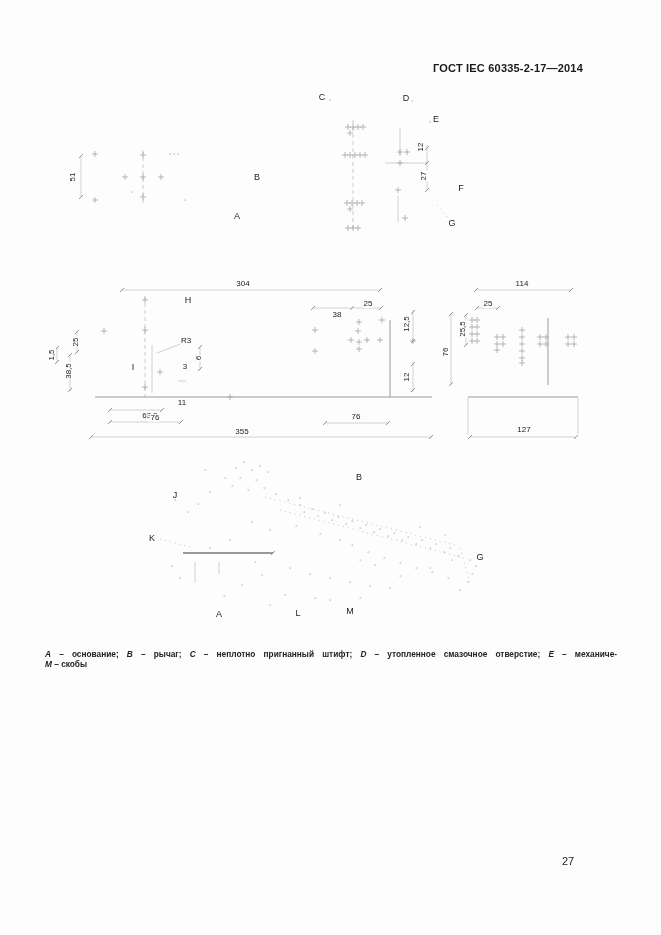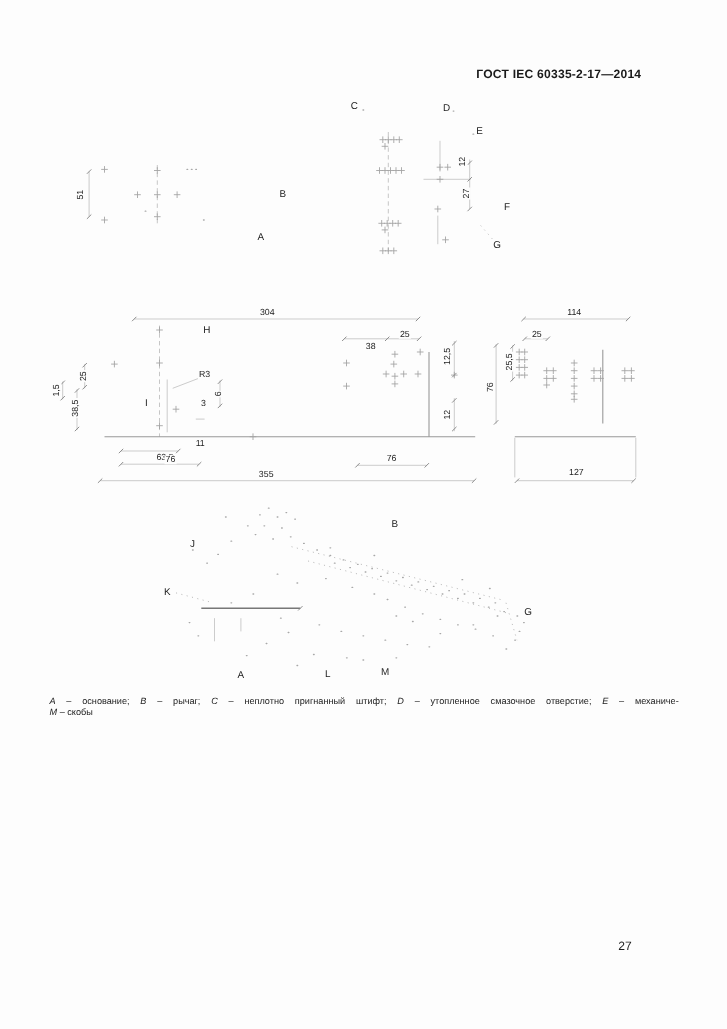--- a/index.html
+++ b/index.html
@@ -33,22 +33,22 @@
     position:absolute;transform:translate(-50%,-50%);
     font-size:9px;color:#222;line-height:1;white-space:nowrap;
   }
   .dlabel{
     position:absolute;transform:translate(-50%,-50%);
     font-size:8px;color:#222;line-height:1;white-space:nowrap;
     background:#fdfdfd;padding:0 1px;
   }
   .dlabel.rot{transform:translate(-50%,-50%) rotate(-90deg);}
   .legend{
-    position:absolute;left:45px;top:632px;width:572px;
-    font-size:8.3px;line-height:10.4px;color:#222;
+    position:absolute;left:45px;top:649px;width:572px;
+    font-size:8.3px;line-height:10.4px;color:#222;font-weight:bold;
   }
   .legend-line{white-space:nowrap;}
   .legend-line.j{white-space:normal;text-align:justify;text-align-last:justify;}
   .it{font-style:italic;}
   .caption{
     position:absolute;left:0;top:690px;width:640px;
     text-align:center;font-size:9.5px;color:#1c1c1c;
   }
   .page-number{
     position:absolute;left:562px;top:855px;

